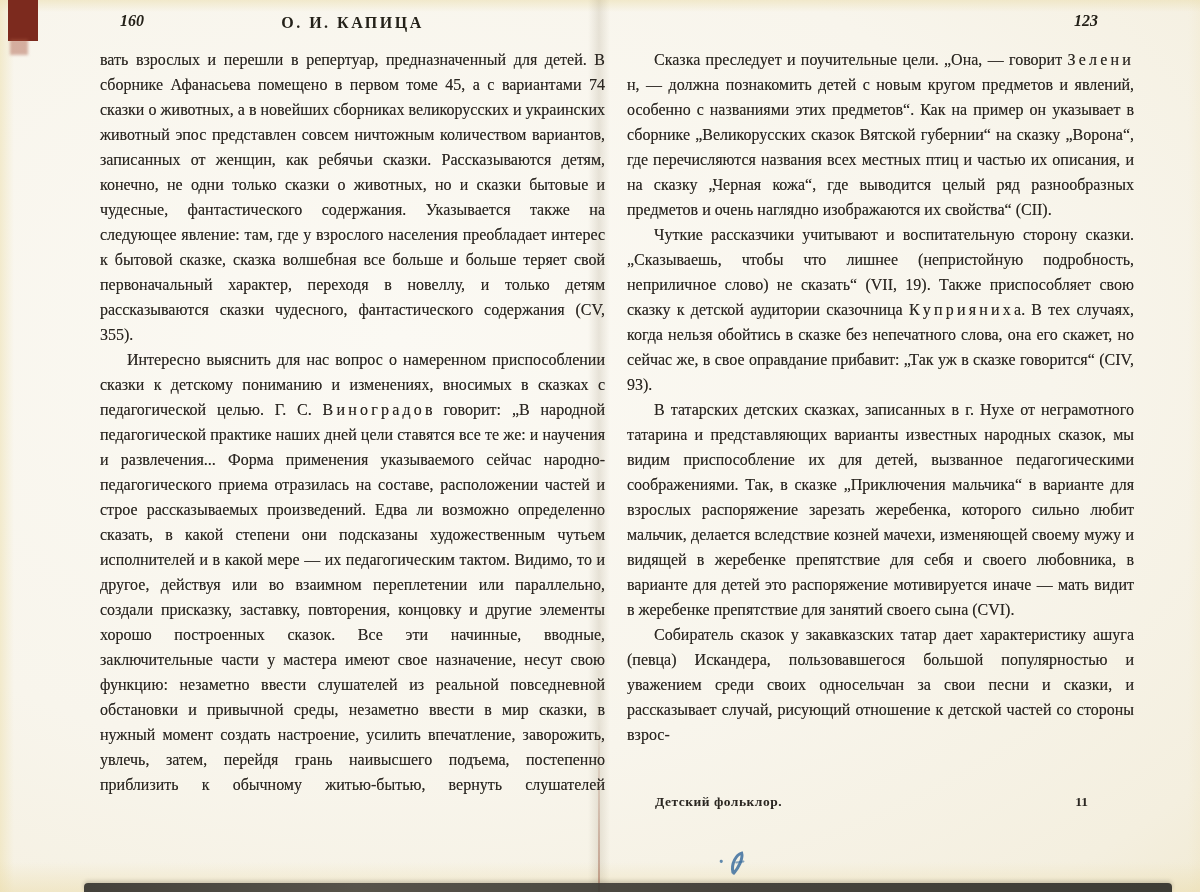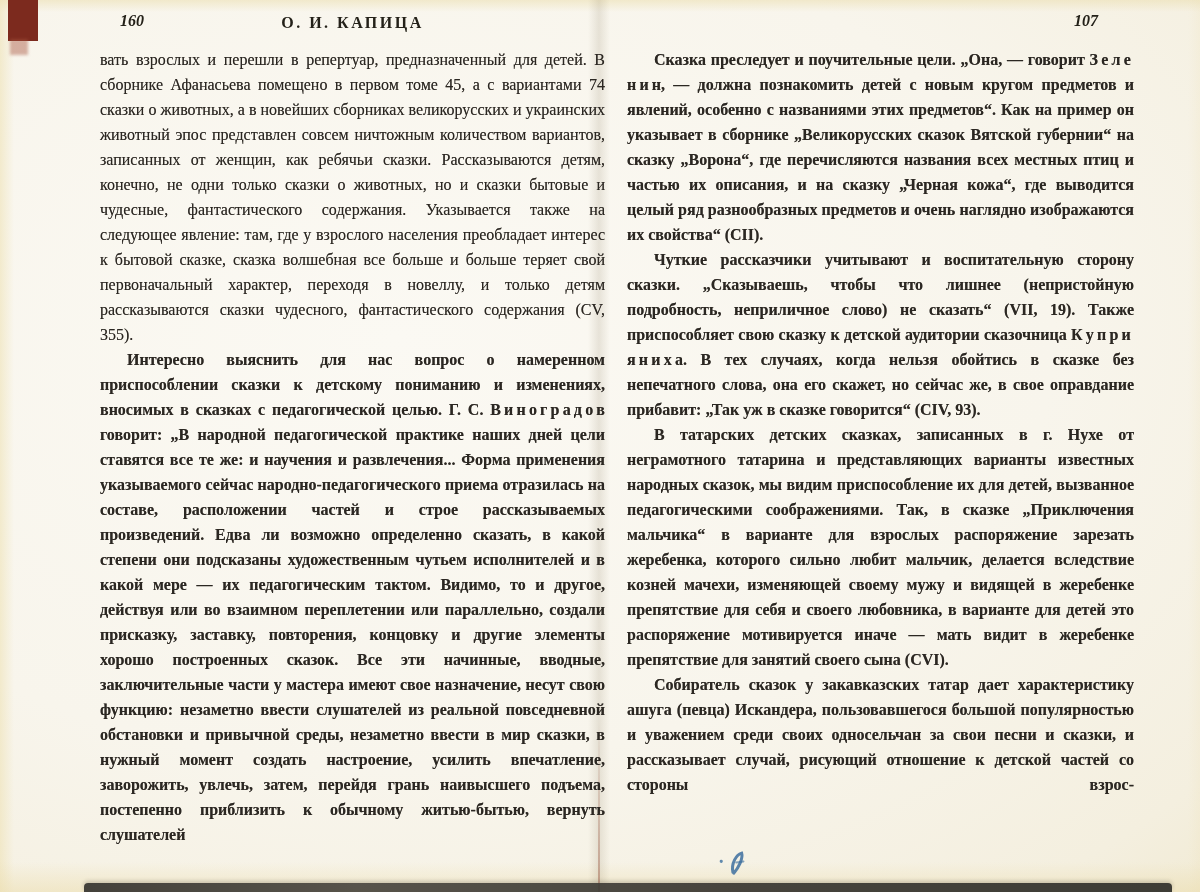--- a/index.html
+++ b/index.html
@@ -76,21 +76,21 @@
   }
   .pagenum-left  { left: 20px; }
   .pagenum-right { right: 36px; }
 
   .pagebody { text-rendering: optimizeLegibility; }
   .para {
     margin: 0; text-align: justify;
     font-size: 16px; line-height: 25px;
     text-shadow: 0 0 0.5px rgba(43,39,34,0.55);
   }
-  .para.indent { text-indent: 27px; font-weight: bold; }
+  .para.indent { text-indent: 27px; }
   .para.cont { text-align-last: justify; }
 
   .pagefoot {
     position: absolute; left: 28px; right: 46px; top: 794px;
     display: flex; justify-content: space-between; align-items: baseline;
     font-size: 13.5px; color: #2b2722;
   }
   .foot-note { letter-spacing: 0.5px; font-weight: 600; }
   .foot-sig  { font-weight: 700; }
 </style>
@@ -115,28 +115,32 @@
       <span class="runtitle">О. И. КАПИЦА</span>
     </div>
     <div class="pagebody">
         <p class="para">вать взрослых и перешли в репертуар, предназначенный для детей. В сборнике Афанасьева помещено в первом томе 45, а с вариантами 74 сказки о животных, а в новейших сборниках великорусских и украинских животный эпос представлен совсем ничтожным количеством вариантов, записанных от женщин, как ребячьи сказки. Рассказываются детям, конечно, не одни только сказки о животных, но и сказки бытовые и чудесные, фантастического содержания. Указывается также на следующее явление: там, где у взрослого населения преобладает интерес к бытовой сказке, сказка волшебная все больше и больше теряет свой первоначальный характер, переходя в новеллу, и только детям рассказываются сказки чудесного, фантастического содержания (CV, 355).</p>
         <p class="para indent cont">Интересно выяснить для нас вопрос о намеренном приспособлении сказки к детскому пониманию и изменениях, вносимых в сказках с педагогической целью. Г. С. В и н о г р а д о в говорит: „В народной педагогической практике наших дней цели ставятся все те же: и научения и развлечения... Форма применения указываемого сейчас народно-педагогического приема отразилась на составе, расположении частей и строе рассказываемых произведений. Едва ли возможно определенно сказать, в какой степени они подсказаны художественным чутьем исполнителей и в какой мере — их педагогическим тактом. Видимо, то и другое, действуя или во взаимном переплетении или параллельно, создали присказку, заставку, повторения, концовку и другие элементы хорошо построенных сказок. Все эти начинные, вводные, заключительные части у мастера имеют свое назначение, несут свою функцию: незаметно ввести слушателей из реальной повседневной обстановки и привычной среды, незаметно ввести в мир сказки, в нужный момент создать настроение, усилить впечатление, заворожить, увлечь, затем, перейдя грань наивысшего подъема, постепенно приблизить к обычному житью-бытью, вернуть слушателей</p>
       </div>
   </div>
 
   <div class="page page-right">
     <div class="pagehead">
-      <span class="pagenum pagenum-right">107</span>
+      <span class="pagenum pagenum-right">123</span>
     </div>
     <div class="pagebody">
         <p class="para indent">Сказка преследует и поучительные цели. „Она, — говорит З е л е н и н, — должна познакомить детей с новым кругом предметов и явлений, особенно с названиями этих предметов“. Как на пример он указывает в сборнике „Великорусских сказок Вятской губернии“ на сказку „Ворона“, где перечисляются названия всех местных птиц и частью их описания, и на сказку „Черная кожа“, где выводится целый ряд разнообразных предметов и очень наглядно изображаются их свойства“ (CII).</p>
         <p class="para indent">Чуткие рассказчики учитывают и воспитательную сторону сказки. „Сказываешь, чтобы что лишнее (непристойную подробность, неприличное слово) не сказать“ (VII, 19). Также приспособляет свою сказку к детской аудитории сказочница К у п р и я н и х а. В тех случаях, когда нельзя обойтись в сказке без непечатного слова, она его скажет, но сейчас же, в свое оправдание прибавит: „Так уж в сказке говорится“ (CIV, 93).</p>
         <p class="para indent">В татарских детских сказках, записанных в г. Нухе от неграмотного татарина и представляющих варианты известных народных сказок, мы видим приспособление их для детей, вызванное педагогическими соображениями. Так, в сказке „Приключения мальчика“ в варианте для взрослых распоряжение зарезать жеребенка, которого сильно любит мальчик, делается вследствие козней мачехи, изменяющей своему мужу и видящей в жеребенке препятствие для себя и своего любовника, в варианте для детей это распоряжение мотивируется иначе — мать видит в жеребенке препятствие для занятий своего сына (CVI).</p>
         <p class="para indent cont">Собиратель сказок у закавказских татар дает характеристику ашуга (певца) Искандера, пользовавшегося большой популярностью и уважением среди своих односельчан за свои песни и сказки, и рассказывает случай, рисующий отношение к детской частей со стороны взрос-</p>
       </div>
+    <div class="pagefoot">
+      <span class="foot-note">Детский фольклор.</span>
+      <span class="foot-sig">11</span>
+    </div>
   </div>
 
   <div class="ink-mark">
     <svg width="38" height="28" viewBox="0 0 38 28">
       <circle cx="7" cy="15" r="1.6" fill="#3d6f9f" opacity="0.8"></circle>
       <path d="M20 24 C17 16 21 6 26 4 C28.5 9 25 19 21 25" fill="none" stroke="#3d6f9f" stroke-width="3" stroke-linecap="round" opacity="0.85"></path>
       <path d="M22 14 L29 12" fill="none" stroke="#3d6f9f" stroke-width="2" stroke-linecap="round" opacity="0.6"></path>
     </svg>
   </div>
 

